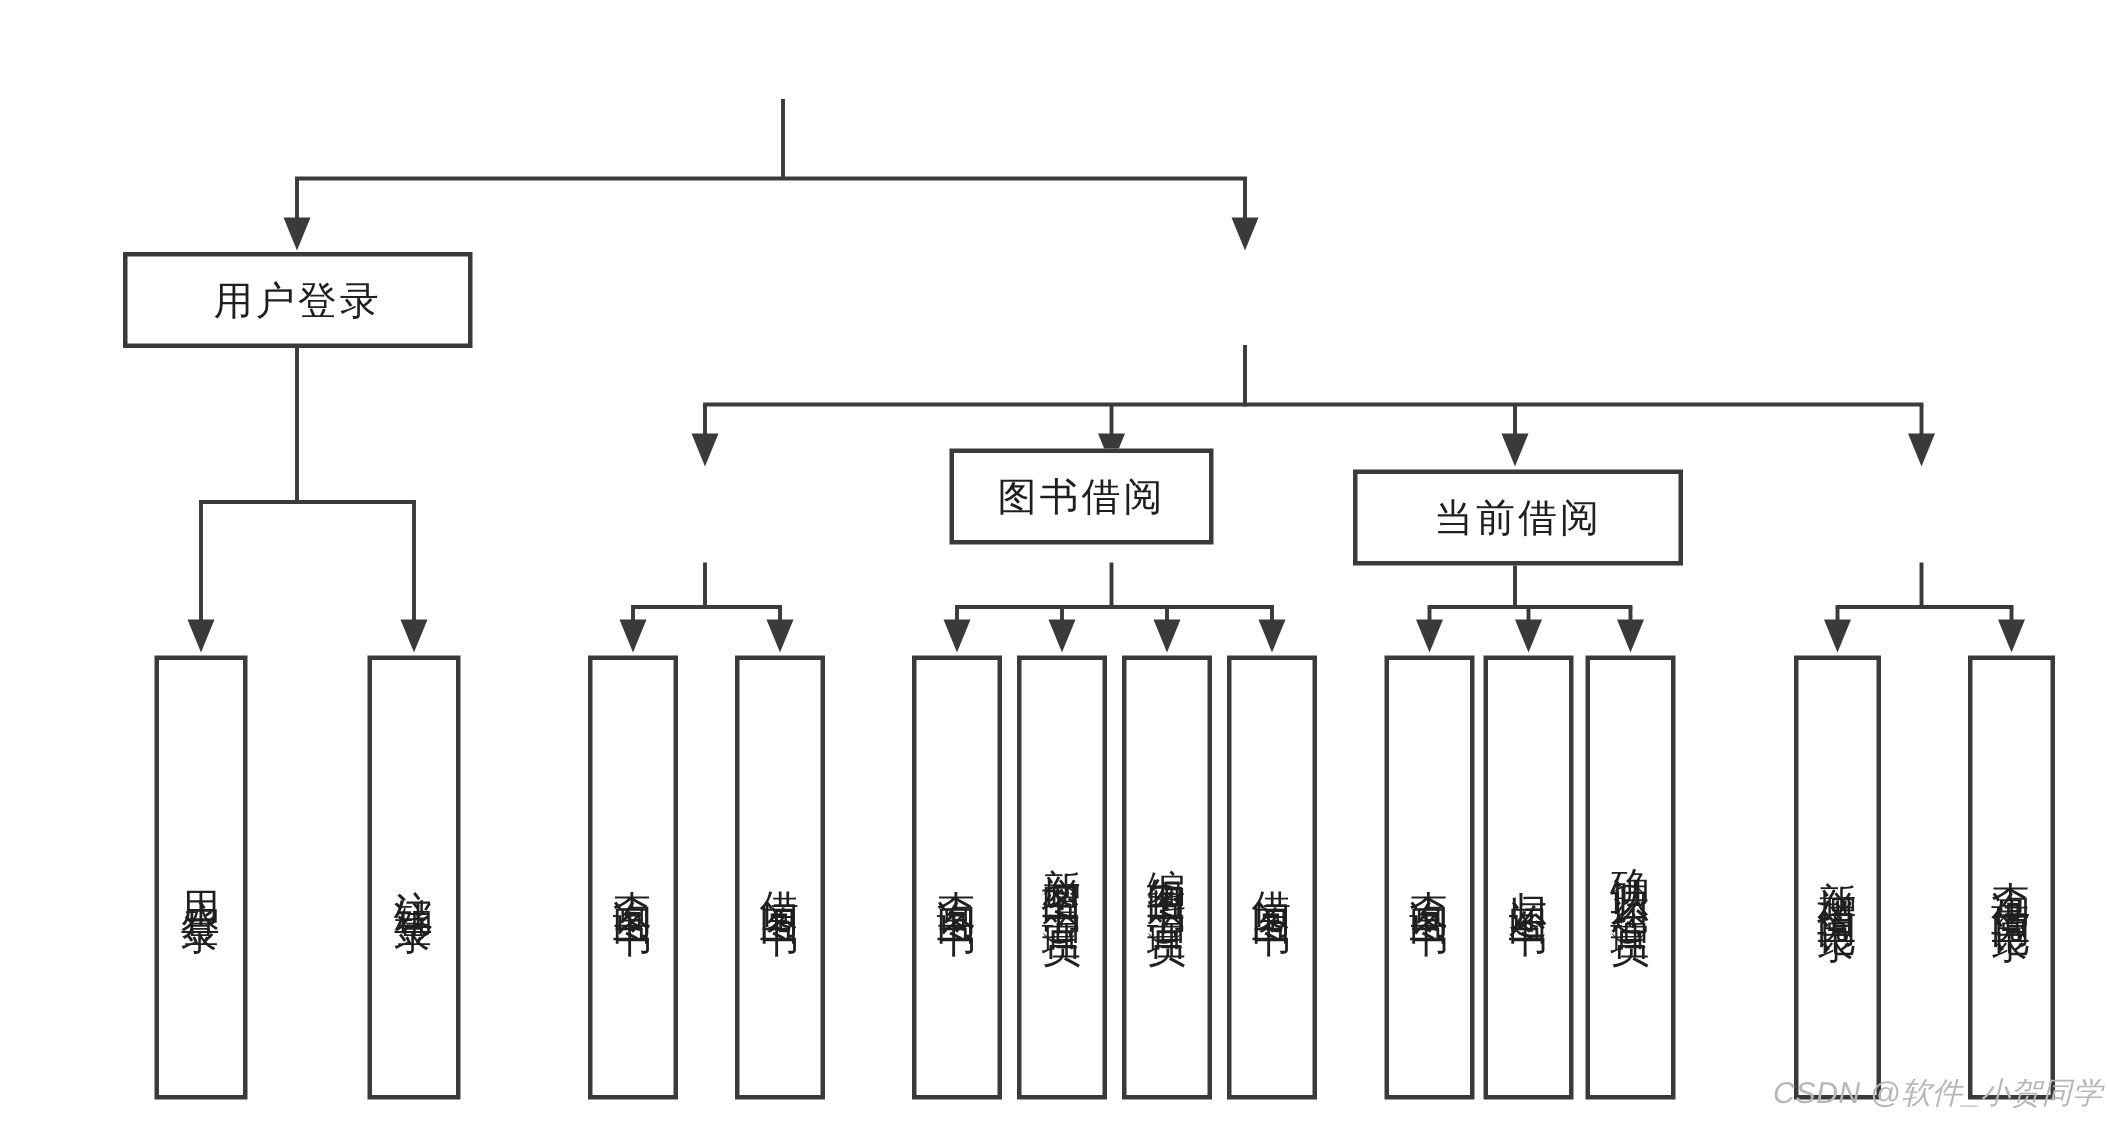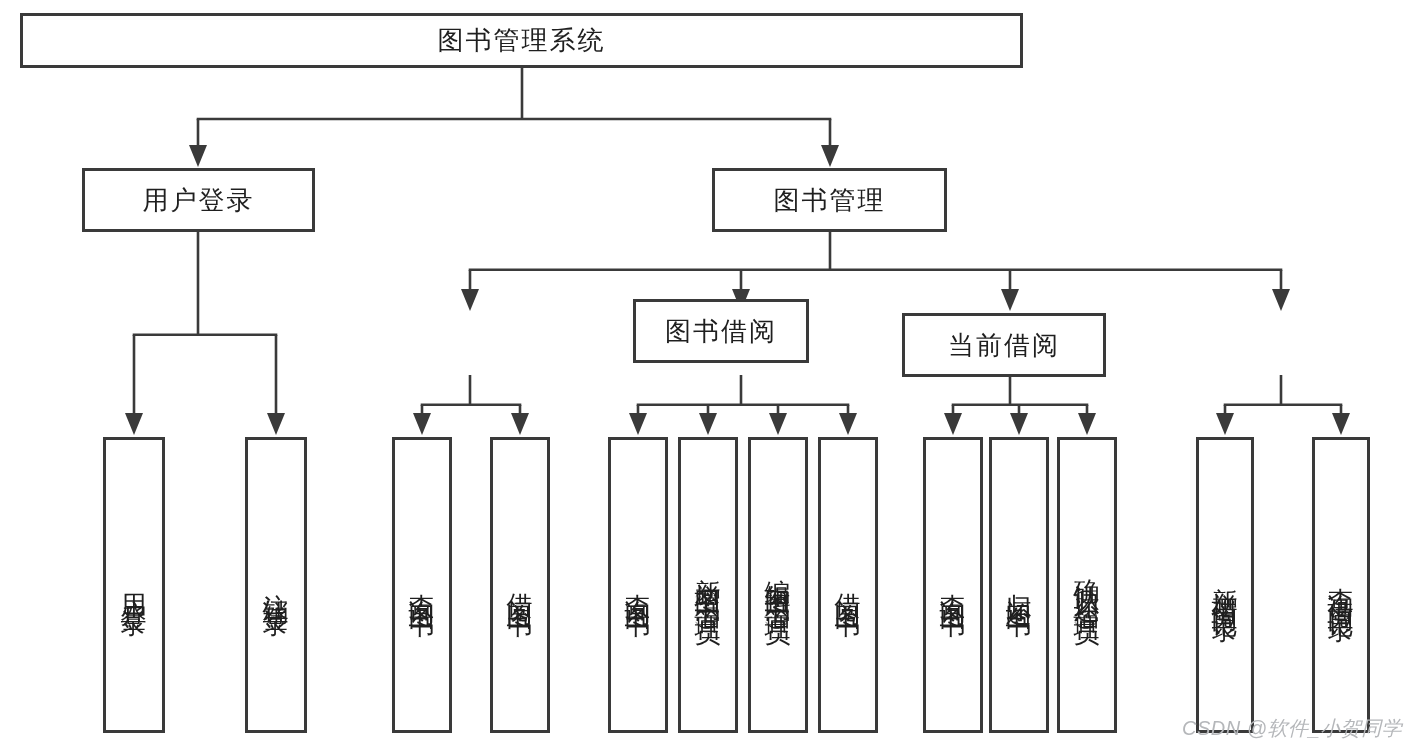--- a/index.html
+++ b/index.html
@@ -101,35 +101,29 @@
       <path d="M769 413 L787 413 L778 435 Z"></path>
       <path d="M839 413 L857 413 L848 435 Z"></path>
       <path d="M944 413 L962 413 L953 435 Z"></path>
       <path d="M1010 413 L1028 413 L1019 435 Z"></path>
       <path d="M1078 413 L1096 413 L1087 435 Z"></path>
       <path d="M1216 413 L1234 413 L1225 435 Z"></path>
       <path d="M1332 413 L1350 413 L1341 435 Z"></path>
     </g>
   </svg>
 
-  <div class="hnode" style="left:20px;top:13px;width:1003px;height:55px">
-    <span>图书管理系统</span>
-  </div>
 
   <div class="hnode" style="left:82px;top:168px;width:233px;height:64px">
     <span>用户登录</span>
-  </div>
-  <div class="hnode" style="left:712px;top:168px;width:235px;height:64px">
-    <span>图书管理</span>
   </div>
 
   <div class="hnode" style="left:633px;top:299px;width:176px;height:64px">
     <span>图书借阅</span>
   </div>
-  <div class="hnode" style="left:902px;top:313px;width:204px;height:64px">
+  <div class="hnode" style="left:902px;top:313px;width:220px;height:64px">
     <span>当前借阅</span>
   </div>
 
   <div class="vnode" style="left:103px;width:62px">
     <span>用户登录</span>
   </div>
   <div class="vnode" style="left:245px;width:62px">
     <span>注销登录</span>
   </div>
 

